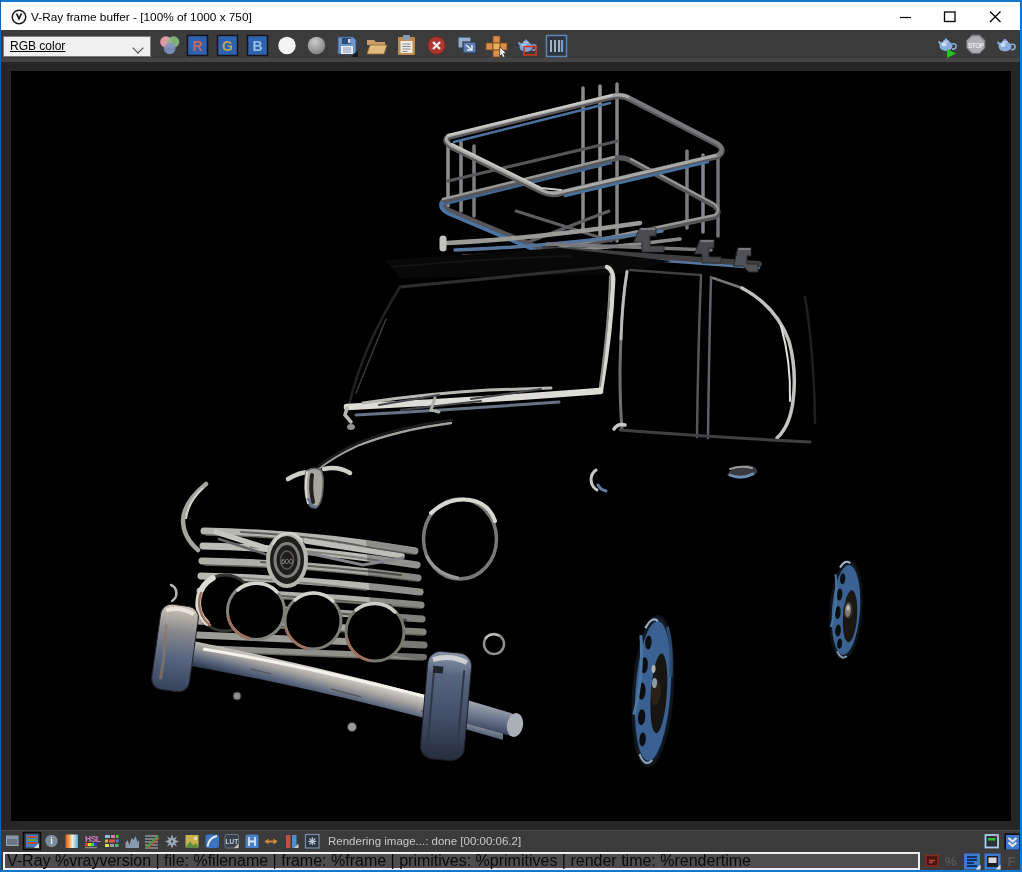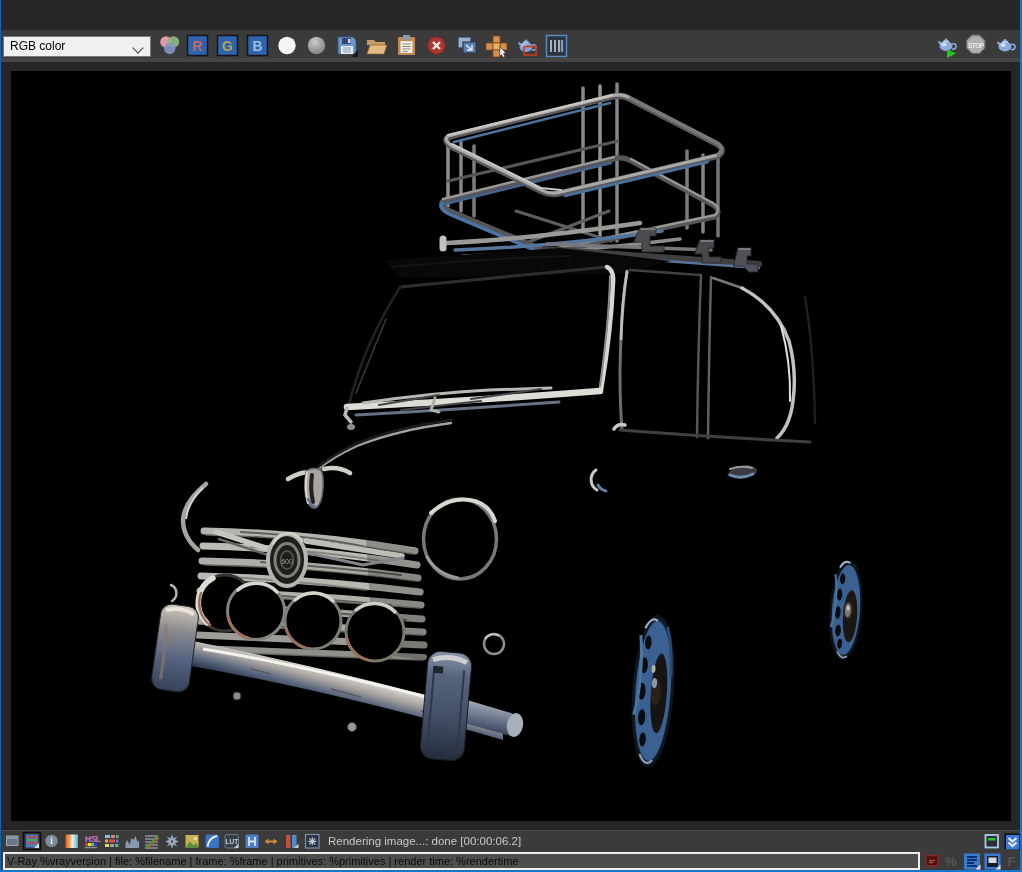--- a/index.html
+++ b/index.html
@@ -11,23 +11,23 @@
        border-top:2px solid #1177cf;}
   #title-text{position:absolute;left:30px;top:8px;font-size:11.8px;color:#000;}
   #toolbar{position:absolute;left:0;top:30px;width:100%;height:28px;background:#3b3b3b;}
   #toolbar2{position:absolute;left:0;top:58px;width:100%;height:4px;background:#454545;}
   #frame{position:absolute;left:0;top:62px;width:100%;height:768px;background:#262626;}
   #canvas{position:absolute;left:10px;top:71px;width:1000px;height:750px;background:#000;}
   #bbar{position:absolute;left:0;top:830px;width:100%;height:21px;background:#3b3b3b;border-top:1px solid #4a4a4a;}
   #rendtext{position:absolute;left:327px;top:835px;font-size:11.5px;font-weight:normal;color:#c9c9c9;}
   #sbar{position:absolute;left:0;top:851px;width:100%;height:21px;background:#3b3b3b;border-bottom:2px solid #1177cf;}
   #sfield{position:absolute;left:2px;top:852px;width:917px;height:18px;background:#4d4d4d;
-       border:2px solid #efefef;color:#0a0a0a;font-size:11px;line-height:14.5px;padding-left:2px;}
+       border:2px solid #efefef;color:#0a0a0a;font-size:16px;line-height:14.5px;padding-left:2px;}
   .ddown{position:absolute;left:2px;top:6px;width:148px;height:21px;background:#f0f0f0;
-       border:1px solid #7a7a7a;font-size:12px;color:#000;padding:2px 0 0 6px;}
+       border:1px solid #7a7a7a;font-size:12px;color:#000;padding:2px 0 0 6px;text-decoration:underline;}
   .ddown:after{content:"";position:absolute;right:8px;top:7px;width:7px;height:7px;
        border-right:1.5px solid #444;border-bottom:1.5px solid #444;transform:rotate(45deg);}
 </style>
 </head>
 <body>
 <div id="win">
   <div id="frame"></div>
   <div id="canvas"></div>
   <svg id="car" style="position:absolute;left:10px;top:71px" width="1000" height="750" viewBox="0 0 1000 750">
     <defs>
@@ -281,20 +281,32 @@
         <ellipse cx="2" cy="-2" rx="1.6" ry="2.6" fill="#c2beb6"></ellipse>
         <path d="M-9 -42 a13.5 46 0 0 1 10 -5" stroke="#a8b8c8" stroke-width="2" fill="none"></path>
         <path d="M-6 42 a13.5 46 0 0 0 10 4" stroke="#8a9aac" stroke-width="1.8" fill="none"></path>
       </g>
     </g>
 
     <path d="M716 404 Q722 394 737 394 Q748 396 746 402 Q735 409 721 406 Z" fill="#3a3a40"></path>
     <path d="M719 404 Q730 409 742 403" stroke="#6e8cb2" stroke-width="3" fill="none" stroke-linecap="round"></path>
     <path d="M719 398 Q730 394 741 397" stroke="#9a9a98" stroke-width="2" fill="none" stroke-linecap="round"></path>
   </svg>
+  <div id="titlebar">
+    <svg style="position:absolute;left:10px;top:7px" width="16" height="16" viewBox="0 0 18 18">
+      <circle cx="9" cy="9" r="7.6" fill="none" stroke="#1a1a1a" stroke-width="1.7"></circle>
+      <path d="M5.2 5 L9 13.2 L12.8 5 L10.6 5 L9 8.8 L7.4 5 Z" fill="#1a1a1a"></path>
+    </svg>
+    <span id="title-text">V-Ray frame buffer - [100% of 1000 x 750]</span>
+    <svg style="position:absolute;right:0;top:0" width="150" height="30" viewBox="0 0 150 30">
+      <path d="M30 15.5 H41" stroke="#000" stroke-width="1.2"></path>
+      <rect x="74.5" y="10" width="10.5" height="9.5" fill="none" stroke="#000" stroke-width="1.3"></rect>
+      <path d="M120 9.5 L130.5 20 M130.5 9.5 L120 20" stroke="#000" stroke-width="1.3"></path>
+    </svg>
+  </div>
   <div id="toolbar">
     <div class="ddown">RGB color</div>
     <svg id="tbicons" style="position:absolute;left:0;top:0" width="1022" height="28" viewBox="0 0 1022 28">
 
       <circle cx="165" cy="12" r="5.8" fill="#e09aa8"></circle>
       <circle cx="172.5" cy="12" r="5.8" fill="#8cba84" opacity="0.9"></circle>
       <circle cx="168.7" cy="18.5" r="5.8" fill="#8494c4" opacity="0.9"></circle>
 
       <rect x="186.5" y="5.5" width="20" height="20" fill="#2f63ae" stroke="#14141a" stroke-width="1.5"></rect>
       <text x="196.5" y="20.5" font-size="14" font-weight="bold" fill="#c96a5e" text-anchor="middle">R</text>

